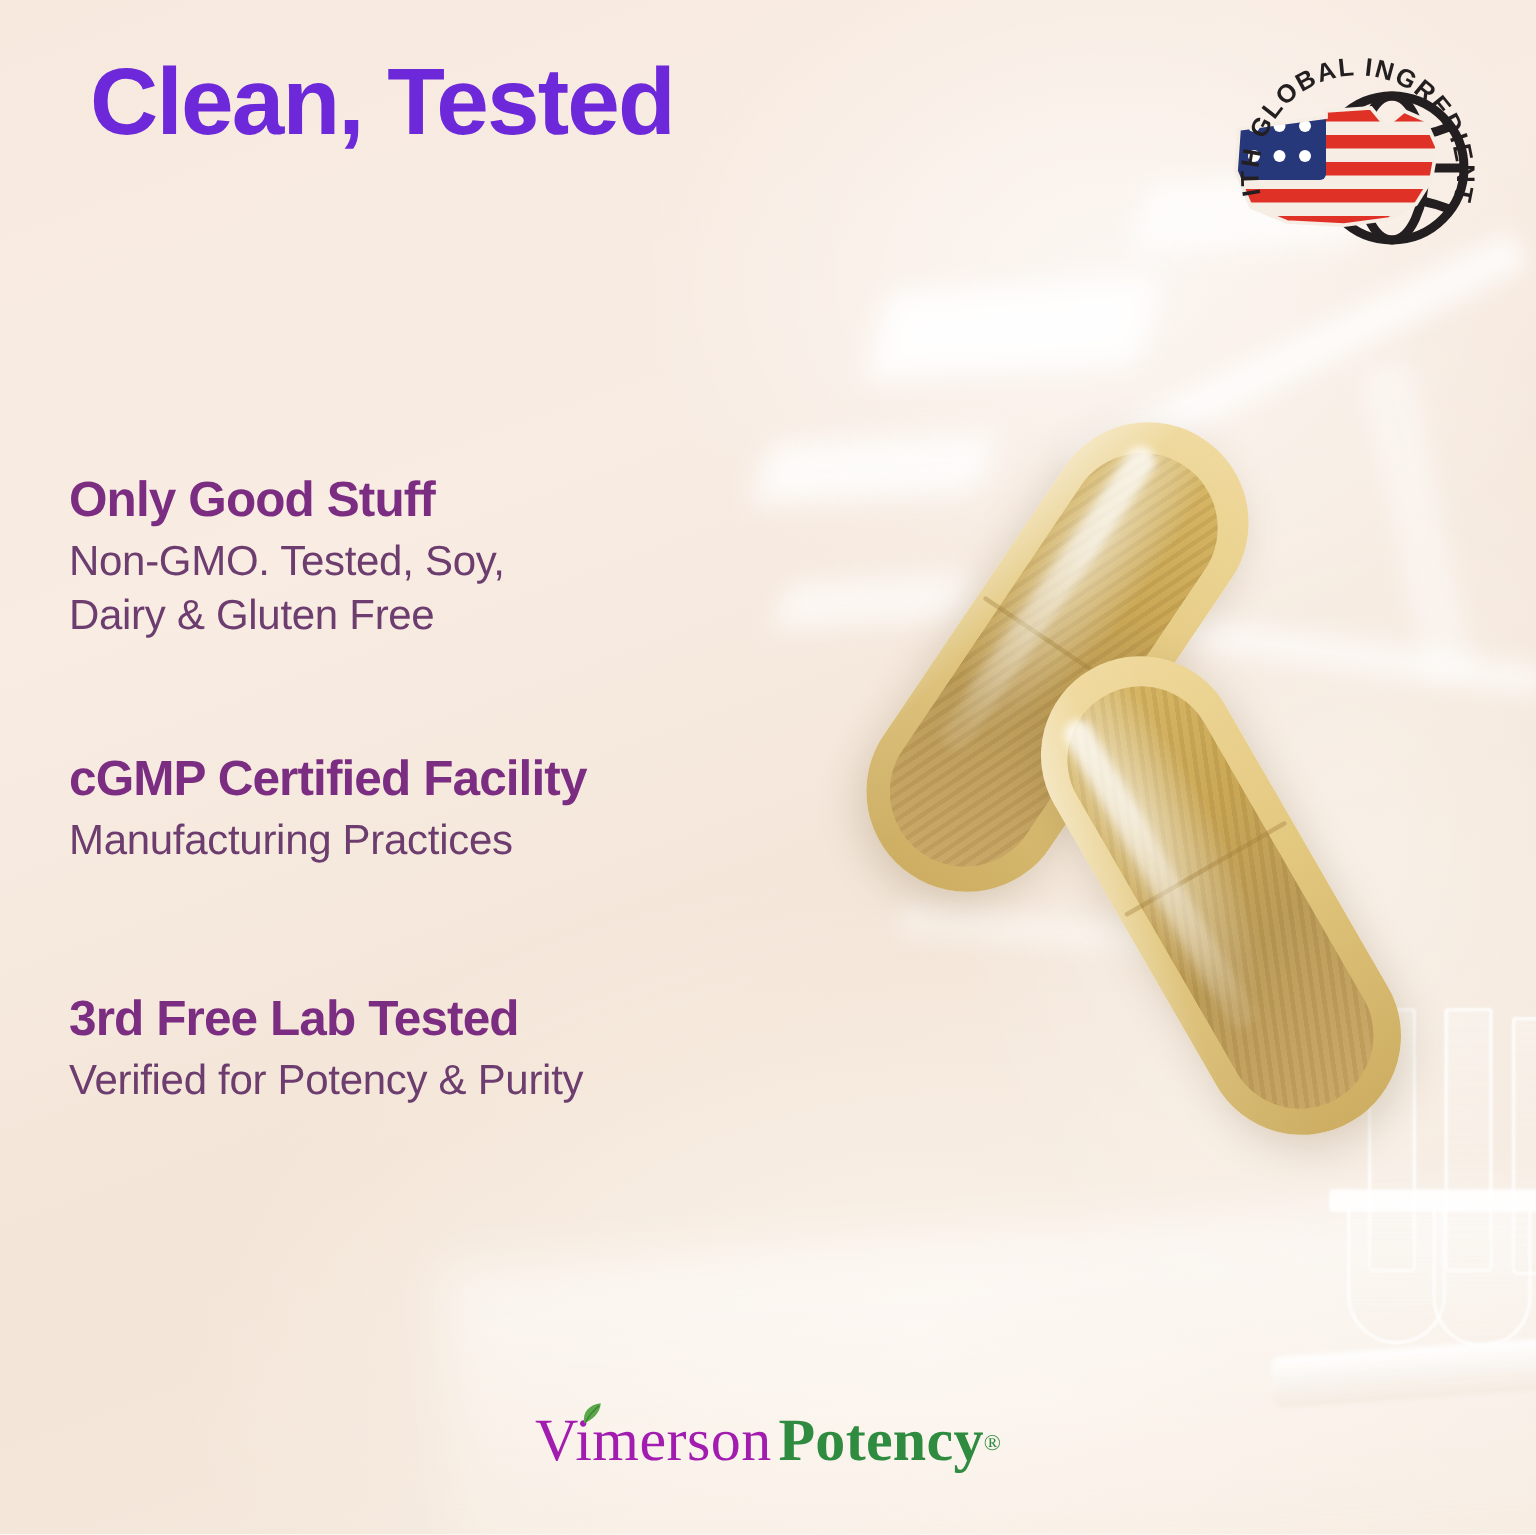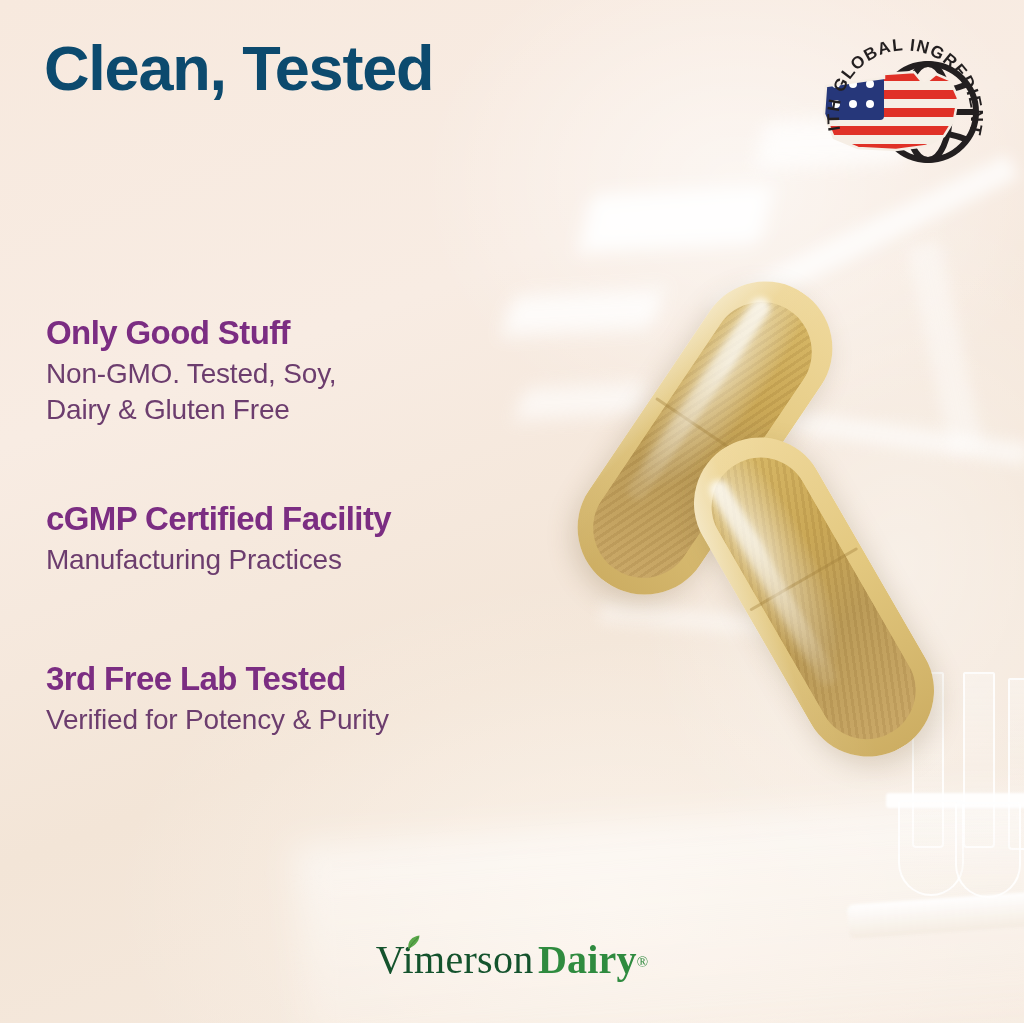--- a/index.html
+++ b/index.html
@@ -120,23 +120,23 @@
 
   
   .cap2 { left: 128px; top: 168px; width: 132px; height: 348px; transform: rotate(-30deg); }
   .cap2 .cap-powder { left: 16px; top: 20px; right: 18px; bottom: 18px; }
   .cap2 .cap-seam { left: 4px; right: 4px; top: 152px; }
   .cap2 .cap-gloss { left: 28px; top: 24px; width: 19px; height: 235px; }
 
   
   .headline {
     position: absolute;
-    left: 44px; top: 36px;
+    left: 60px; top: 36px;
     width: 560px;
-    color: #0c4a6e;
+    color: #6d28d9;
     font-size: 63px;
     line-height: 1.04;
     font-weight: bold;
     letter-spacing: -1.2px;
   }
   .feature { position: absolute; left: 46px; width: 520px; }
   .feature-title {
     color: #7b2d82;
     font-size: 33px;
     font-weight: bold;
@@ -163,21 +163,21 @@
   .logo {
     position: absolute;
     left: 0; right: 0; top: 936px;
     text-align: center;
     white-space: nowrap;
   }
   .logo-mark { display: inline-block; position: relative; }
   .logo-vim {
     font-family: "Liberation Serif", serif;
     font-size: 40px;
-    color: #14532d;
+    color: #a21caf;
     letter-spacing: 0.3px;
   }
   .logo-health {
     font-family: "Liberation Serif", serif;
     font-size: 40px;
     font-weight: bold;
     color: #2f8b3f;
     letter-spacing: 0.2px;
   }
   .logo-reg {
@@ -297,17 +297,17 @@
     </svg>
   </div>
 
   <div class="logo">
     <span class="logo-mark">
       <span class="logo-vim">Vimerson</span>
       <svg class="leaf" viewBox="0 0 15 17">
         <path d="M13.5,0.5 C6,1.5 1,6 2.5,14 C8,11 13,7.5 13.5,0.5 Z" fill="#5aa84a"></path>
         <path d="M12.5,2 C8,6 5,9.5 3.2,13.5" stroke="#3f7f36" stroke-width="0.9" fill="none"></path>
       </svg>
-      <span class="logo-health">Dairy</span><span class="logo-reg">®</span>
+      <span class="logo-health">Potency</span><span class="logo-reg">®</span>
     </span>
   </div>
 
 </div>
 
 </body></html>

